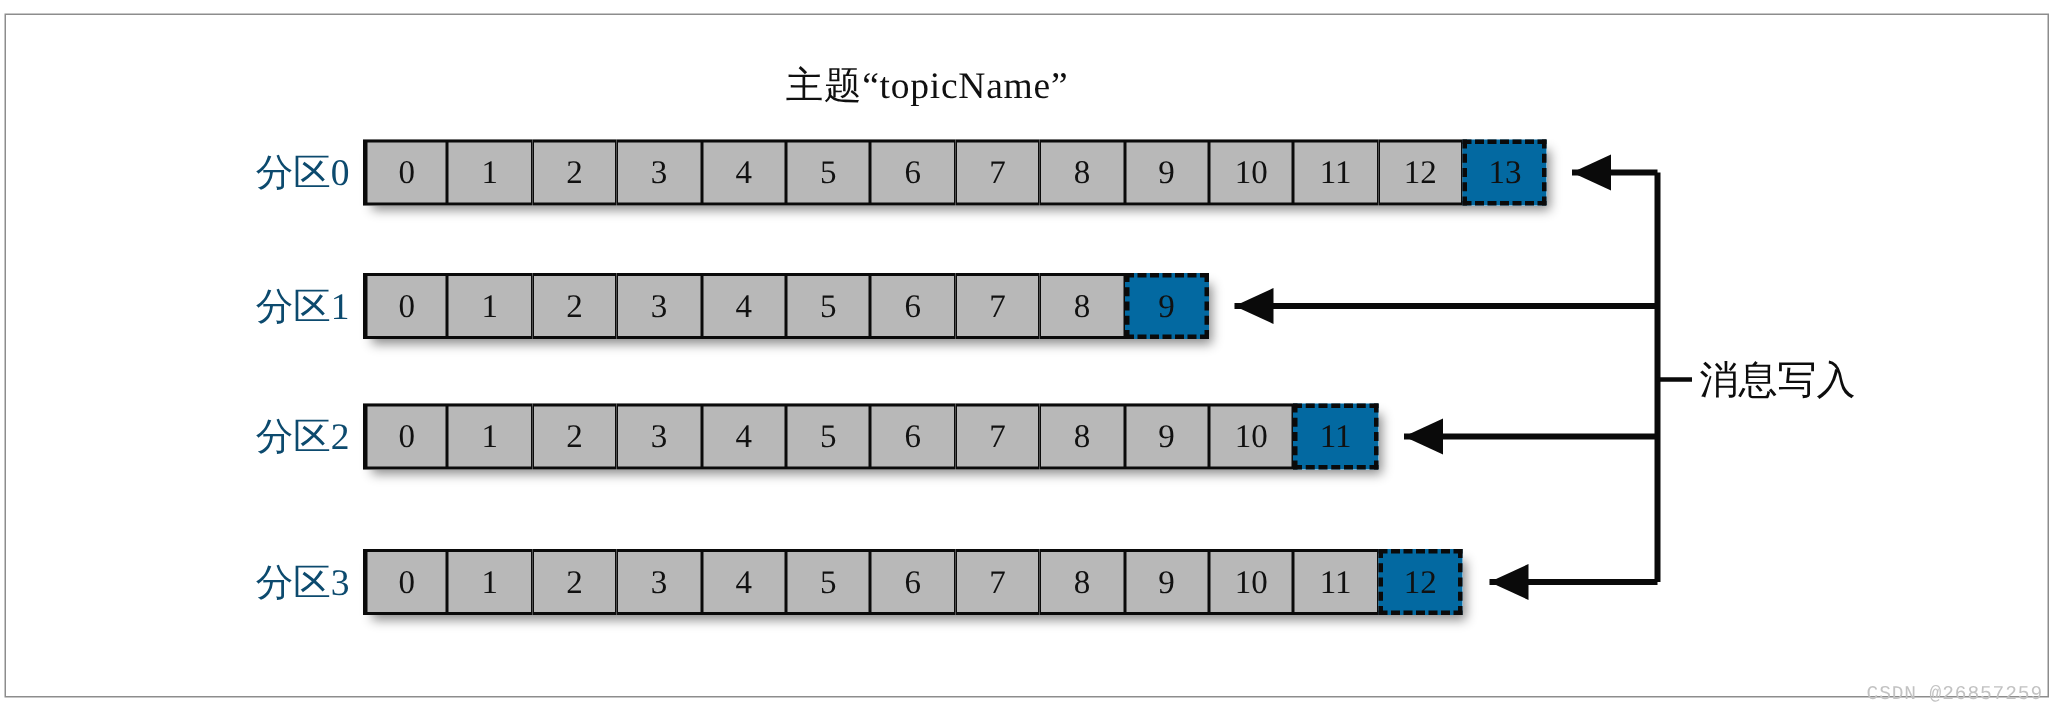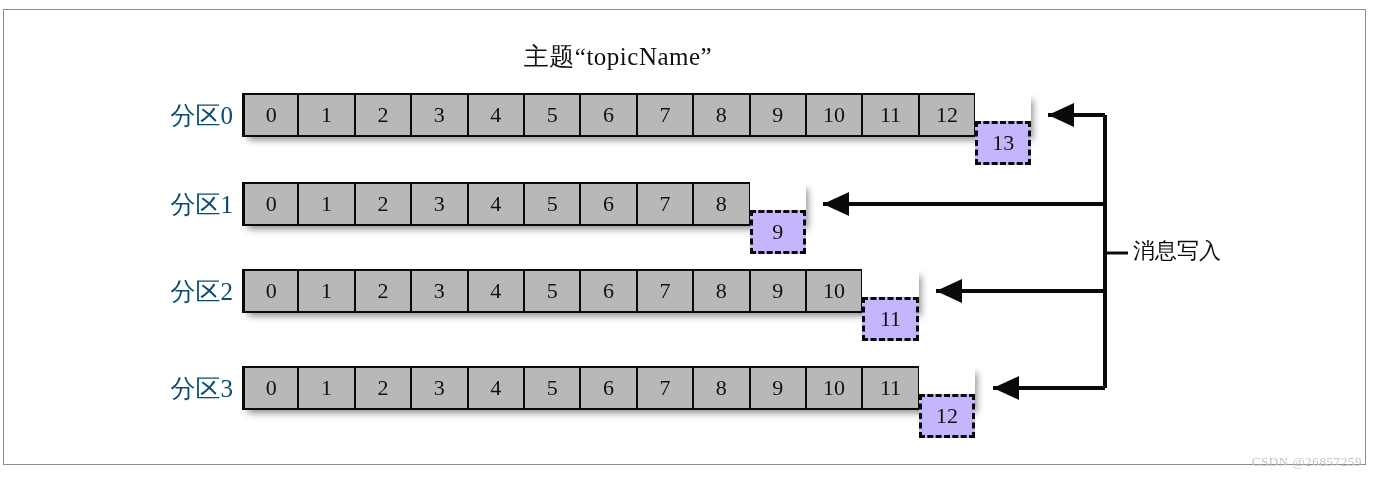--- a/index.html
+++ b/index.html
@@ -71,45 +71,44 @@
     display: flex;
     align-items: center;
     justify-content: center;
     font-size: 22px;
     color: #111;
     line-height: 1;
   }
   .cell.first { border-left-width: 3px; }
   .cell.dashed {
     border: 3px dashed #0a0a0a;
-    background: #c4b5fd;
-    margin-top: 28px;
+    background: #0369a1;
   }
   
   #wires {
     position: absolute;
     left: 0;
     top: 0;
     width: 1374px;
     height: 482px;
     pointer-events: none;
   }
   #write-label {
     position: absolute;
     left: 1133px;
     top: 236px;
-    font-size: 22px;
+    font-size: 26px;
     color: #0d0d0d;
     white-space: nowrap;
   }
   #watermark {
     position: absolute;
     right: 12px;
     bottom: 12px;
-    font-family: Liberation Serif, serif;
+    font-family: Liberation Mono, monospace;
     font-size: 13px;
     color: #c2c2c2;
     letter-spacing: 0.6px;
     white-space: nowrap;
   }
 </style>
 </head>
 <body>
 
 <div id="canvas">

